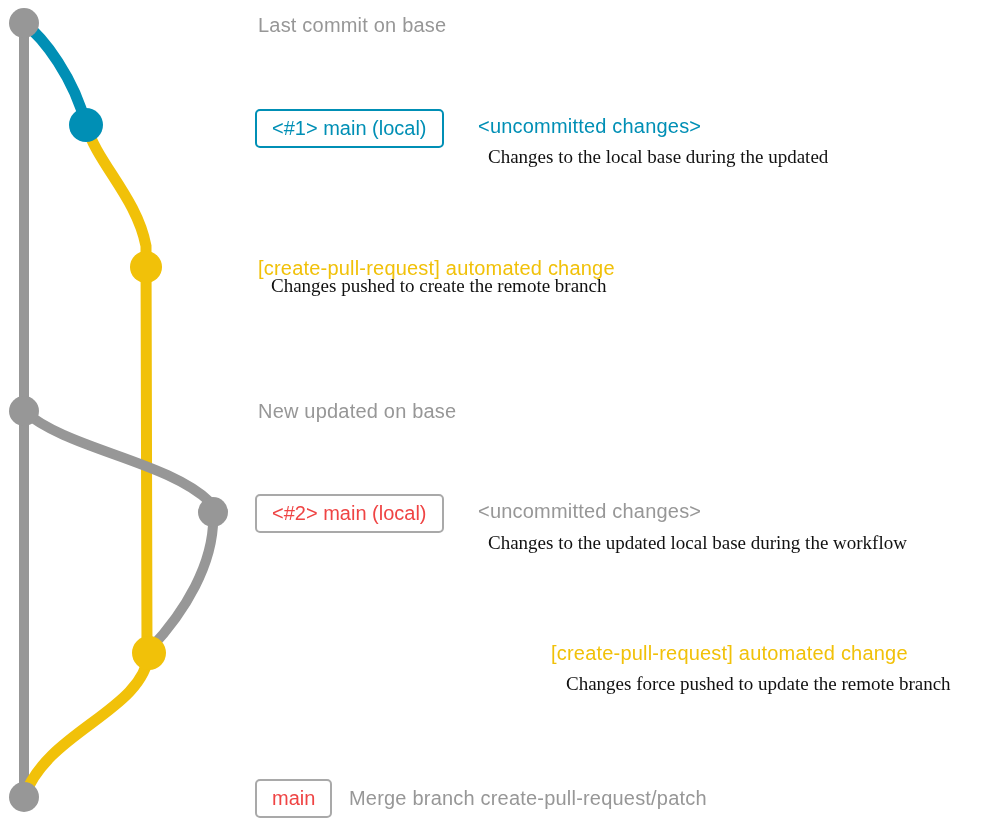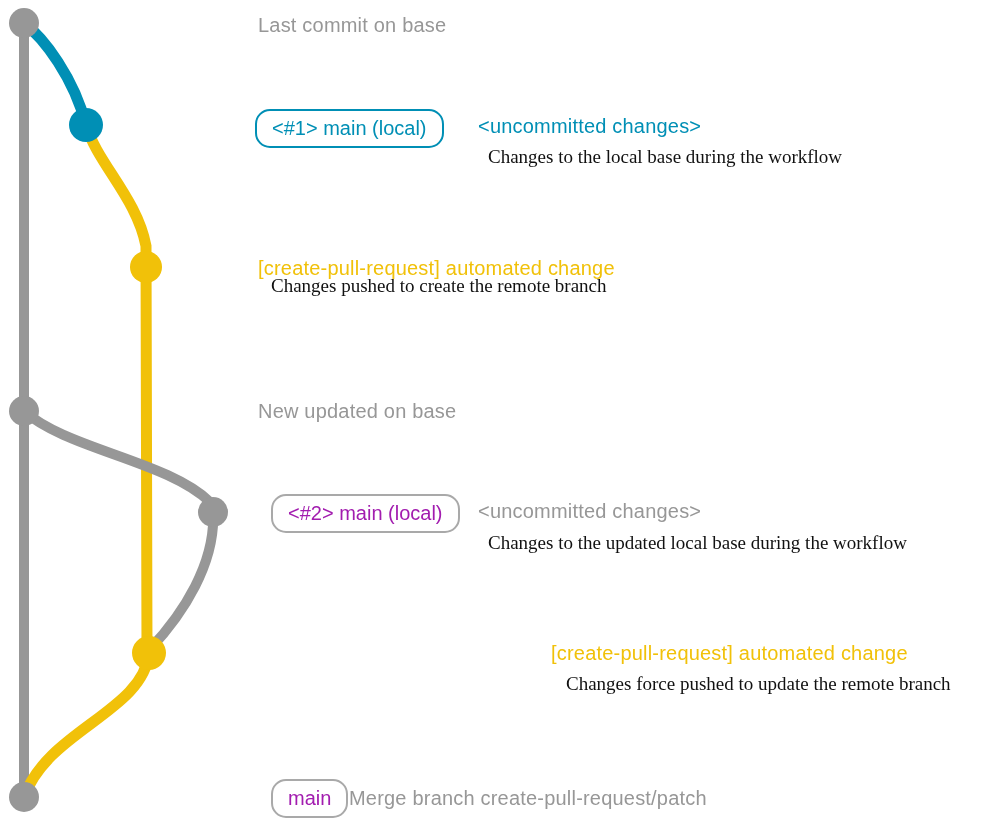--- a/index.html
+++ b/index.html
@@ -14,25 +14,25 @@
   }
   .lbl.gray{color:#979797;}
   .lbl.blue{color:#008fb5;}
   .lbl.yellow{color:#f1c109;}
   .note{
     position:absolute;font-family:"Liberation Serif",serif;font-size:19px;line-height:24px;
     color:#111111;white-space:nowrap;
   }
   .badge{
     position:absolute;display:inline-flex;align-items:center;justify-content:center;
-    height:35px;padding:0 15px;border:2px solid;border-radius:15px;
+    height:35px;padding:0 15px;border:2px solid;border-radius:5px;
     font-size:20px;white-space:nowrap;background:#ffffff;box-sizing:content-box;
   }
   .badge.blue{border-color:#008fb5;color:#008fb5;}
-  .badge.gray{border-color:#a9a9a9;color:#a21caf;margin-left:16px;}
+  .badge.gray{border-color:#a9a9a9;color:#ef4444;}
   .badge.yellow{border-color:#f1c109;color:#f1c109;}
 </style>
 </head>
 <body>
 
 <div class="canvas">
 
   <svg class="graph-svg" width="250" height="827" viewBox="0 0 250 827">
 
     <path d="M24 23 L24 797" fill="none" stroke-width="10" stroke-linecap="round" stroke="#979797"></path>
@@ -52,21 +52,21 @@
     <circle cx="24" cy="411" r="15" fill="#979797"></circle>
     <circle cx="213" cy="512" r="15" fill="#979797"></circle>
     <circle cx="149" cy="653" r="17" fill="#f1c109"></circle>
     <circle cx="24" cy="797" r="15" fill="#979797"></circle>
   </svg>
 
   <div class="lbl gray" style="left:258px;top:13px">Last commit on base</div>
 
   <div class="badge blue" style="left:255px;top:109px">&lt;#1&gt; main (local)</div>
   <div class="lbl blue" style="left:478px;top:114px">&lt;uncommitted changes&gt;</div>
-  <div class="note" style="left:488px;top:145px">Changes to the local base during the workflow</div>
+  <div class="note" style="left:488px;top:145px">Changes to the local base during the updated</div>
 
   <div class="lbl yellow" style="left:258px;top:256px">[create-pull-request] automated change</div>
   <div class="note" style="left:271px;top:274px">Changes pushed to create the remote branch</div>
 
   <div class="lbl gray" style="left:258px;top:399px">New updated on base</div>
 
   <div class="badge gray" style="left:255px;top:494px">&lt;#2&gt; main (local)</div>
   <div class="lbl gray" style="left:478px;top:499px">&lt;uncommitted changes&gt;</div>
   <div class="note" style="left:488px;top:531px">Changes to the updated local base during the workflow</div>
 

